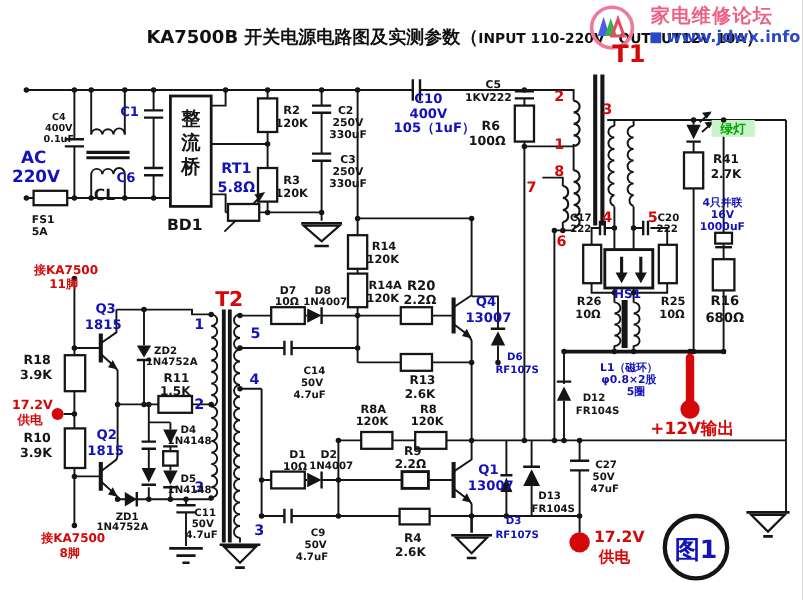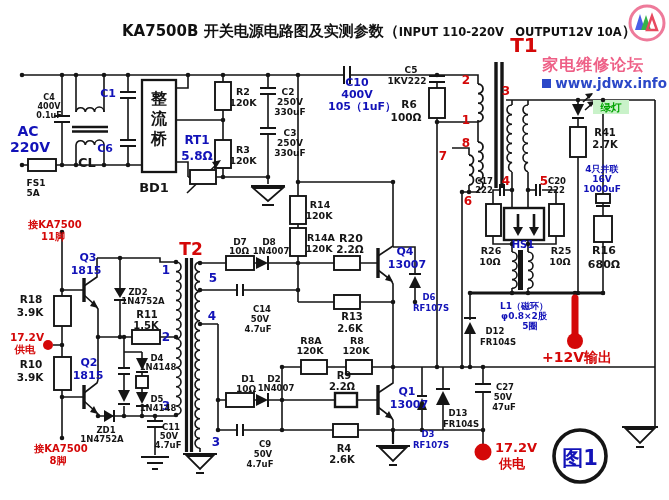--- a/index.html
+++ b/index.html
@@ -2,21 +2,21 @@
 <html><head>
 <meta charset="utf-8">
 <style>
   html,body{margin:0;padding:0;background:#888;}
   #stage{position:relative;width:669px;height:500px;background:#ffffff;overflow:hidden;
          font-family:"DejaVu Sans","Liberation Sans",sans-serif;}
   #schematic{position:absolute;left:0;top:0;}
   .title{position:absolute;left:122px;top:22px;width:440px;color:#111;
          font-size:15px;font-weight:bold;white-space:nowrap;}
   .title .tsub{font-size:11.5px;}
-  .logo{position:absolute;right:2px;top:3px;display:flex;align-items:flex-end;gap:12px;flex-direction:column;}
+  .logo{position:absolute;right:2px;top:3px;display:flex;align-items:flex-start;gap:12px;}
   .logo-texts{display:flex;flex-direction:column;line-height:1.25;}
   .logo-name{color:#ee5f86;font-size:16px;font-weight:bold;letter-spacing:1px;}
   .logo-url{color:#2b48c8;font-size:13.5px;font-weight:bold;display:flex;align-items:center;gap:4px;}
   .logo-url .sq{display:inline-block;width:9px;height:9px;background:#2b48c8;}
   svg text{font-family:"DejaVu Sans","Liberation Sans",sans-serif;}
 </style>
 </head>
 <body>
 
 <div id="stage">

